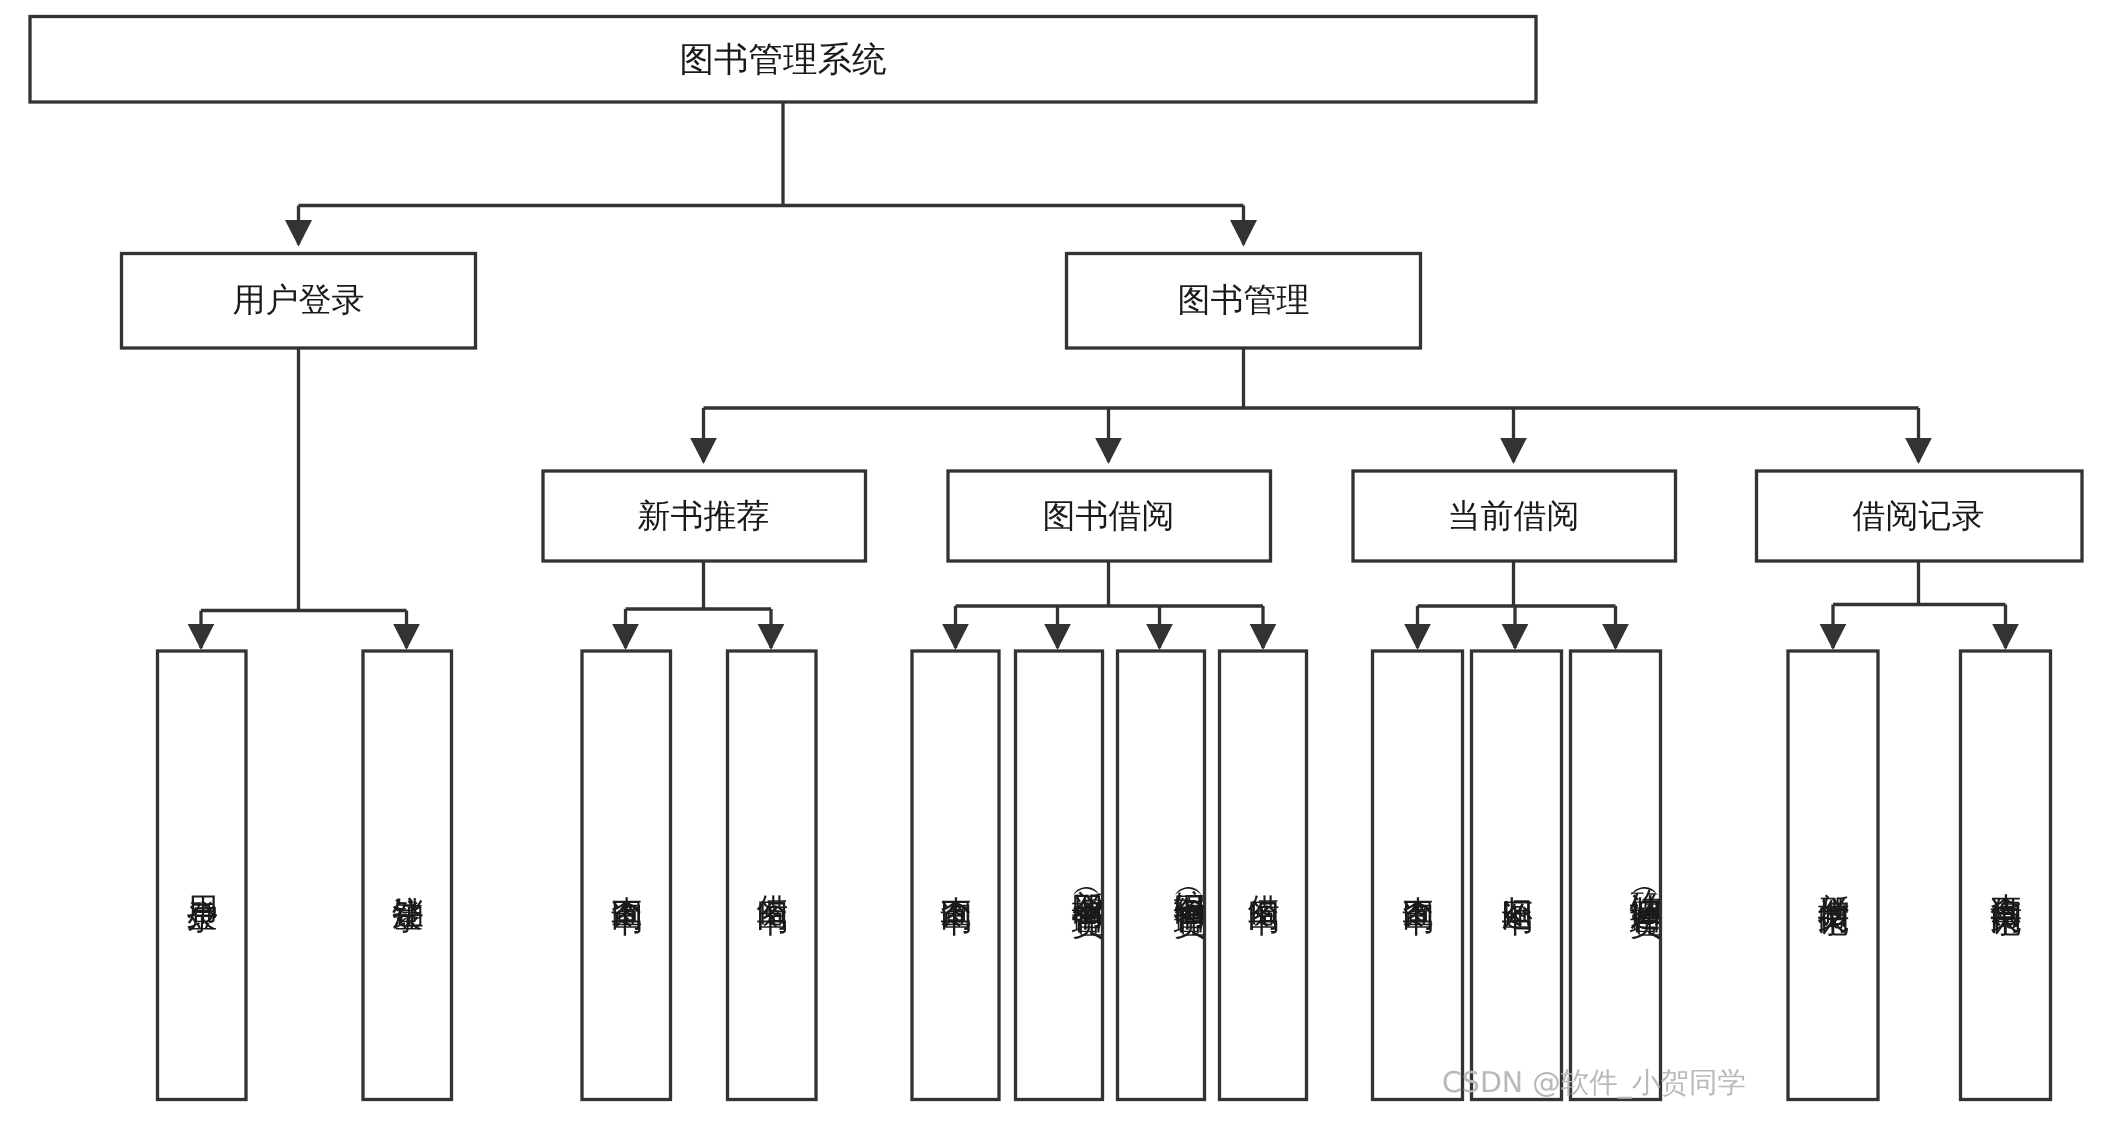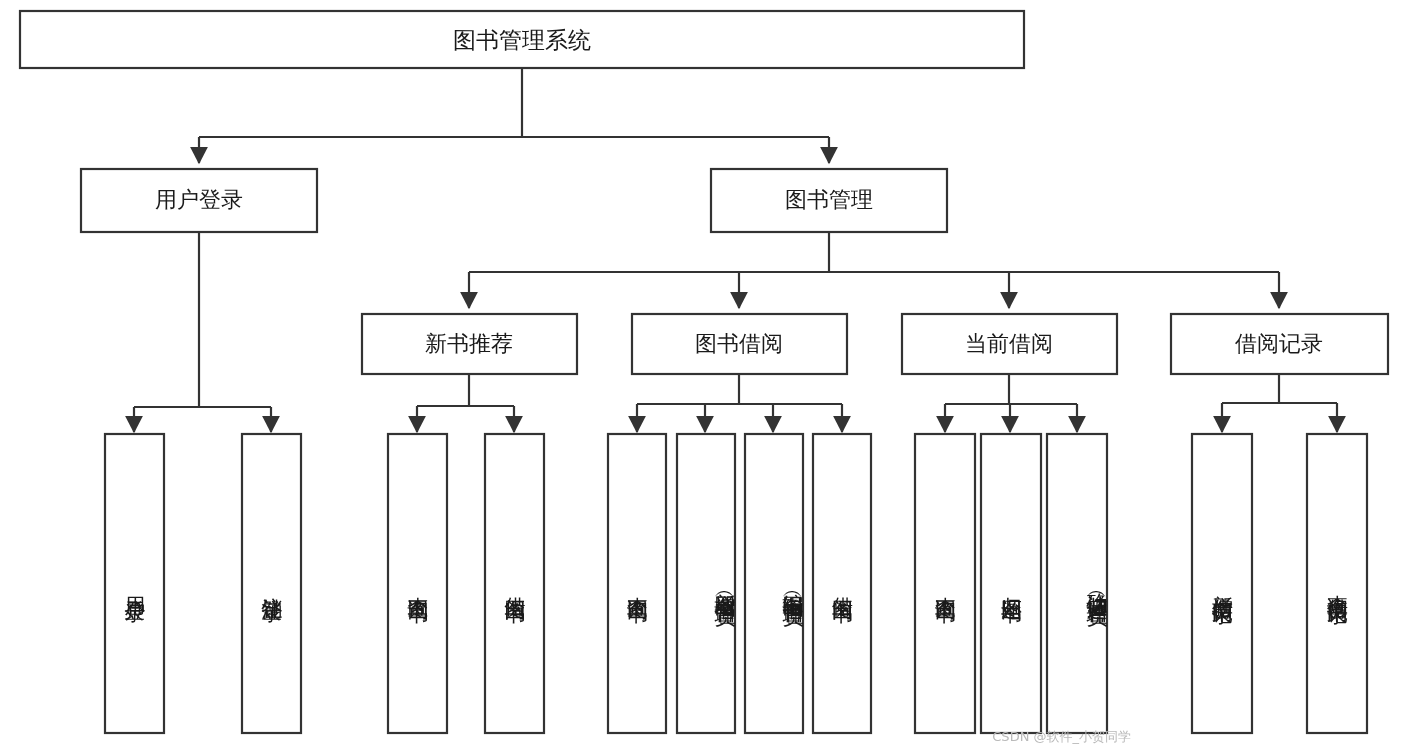--- a/index.html
+++ b/index.html
@@ -11,20 +11,21 @@
     width: 1405px;
     height: 747px;
     overflow: hidden;
     font-family: "DejaVu Sans", "Liberation Sans", sans-serif;
   }
   #diagram-root {
     position: relative;
     width: 1139px;
     height: 747px;
     background: #ffffff;
+    padding-left: 33px;
   }
   svg#flow-svg {
     position: absolute;
     top: 0;
     left: 0;
     width: 1405px;
     height: 747px;
     display: block;
   }
   .node-box {
@@ -57,23 +58,23 @@
     line-height: 1.0;
     color: #1a1a1a;
     letter-spacing: 2px;
     text-align: center;
     white-space: nowrap;
     pointer-events: none;
   }
   .watermark {
     position: absolute;
     right: 8px;
-    bottom: 1px;
-    font-family: "DejaVu Sans", "Liberation Sans", sans-serif;
-    font-size: 13px;
+    bottom: 12px;
+    font-family: "DejaVu Sans", "Liberation Sans", sans-serif;
+    font-size: 19px;
     color: #b9b9b9;
     white-space: nowrap;
     text-align: right;
   }
 </style>
 </head>
 <body>
 
 <div id="diagram-root">
 

